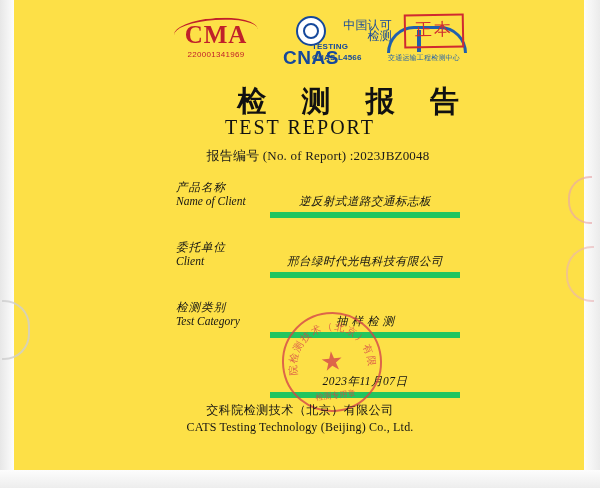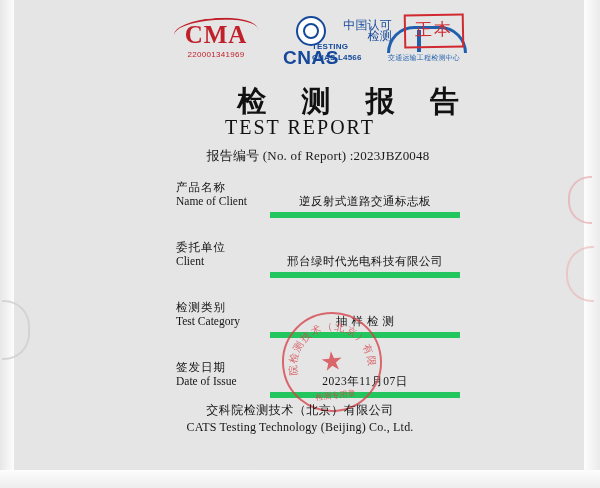--- a/index.html
+++ b/index.html
@@ -14,21 +14,21 @@
     color: #1a1a1a;
     position: relative;
     overflow: hidden;
   }
 
   
   .page {
     position: absolute;
     left: 0; top: 0;
     width: 600px; height: 488px;
-    background: #e5e5e5;
+    background: #fde047;
   }
   .edge-shadow-left {
     position: absolute;
     left: 0; top: 0;
     width: 14px; height: 488px;
     background: linear-gradient(to right, #e7e7e7, #fdfdfd);
   }
   .edge-shadow-right {
     position: absolute;
     right: 0; top: 0;
@@ -235,20 +235,21 @@
   
   .fields {
     position: absolute;
     left: 176px;
     top: 180px;
     width: 290px;
   }
   .field-row {
     position: relative;
     height: 60px;
+    font-style: italic;
   }
   .field-labels {
     position: absolute;
     left: 0;
     top: 0;
     width: 104px;
   }
   .lbl-cn {
     font-size: 11.5px;
     letter-spacing: 1px;
@@ -442,24 +443,20 @@
 
     <div class="field-row">
       <div class="field-labels">
         <div class="lbl-cn">检测类别</div>
         <div class="lbl-en">Test Category</div>
       </div>
       <div class="field-value wide-space">抽样检测</div>
     </div>
 
     <div class="field-row">
-      <div class="field-labels">
-        <div class="lbl-cn">签发日期</div>
-        <div class="lbl-en">Date of Issue</div>
-      </div>
       <div class="field-value">2023年11月07日</div>
     </div>
 
   </div>
 
   <div class="seal">
     <div class="seal-arc-text">
       <svg width="96" height="96" viewBox="0 0 96 96">
         <defs>
           <path id="sealArc" d="M 12,52 A 36,36 0 0 1 84,52"></path>

